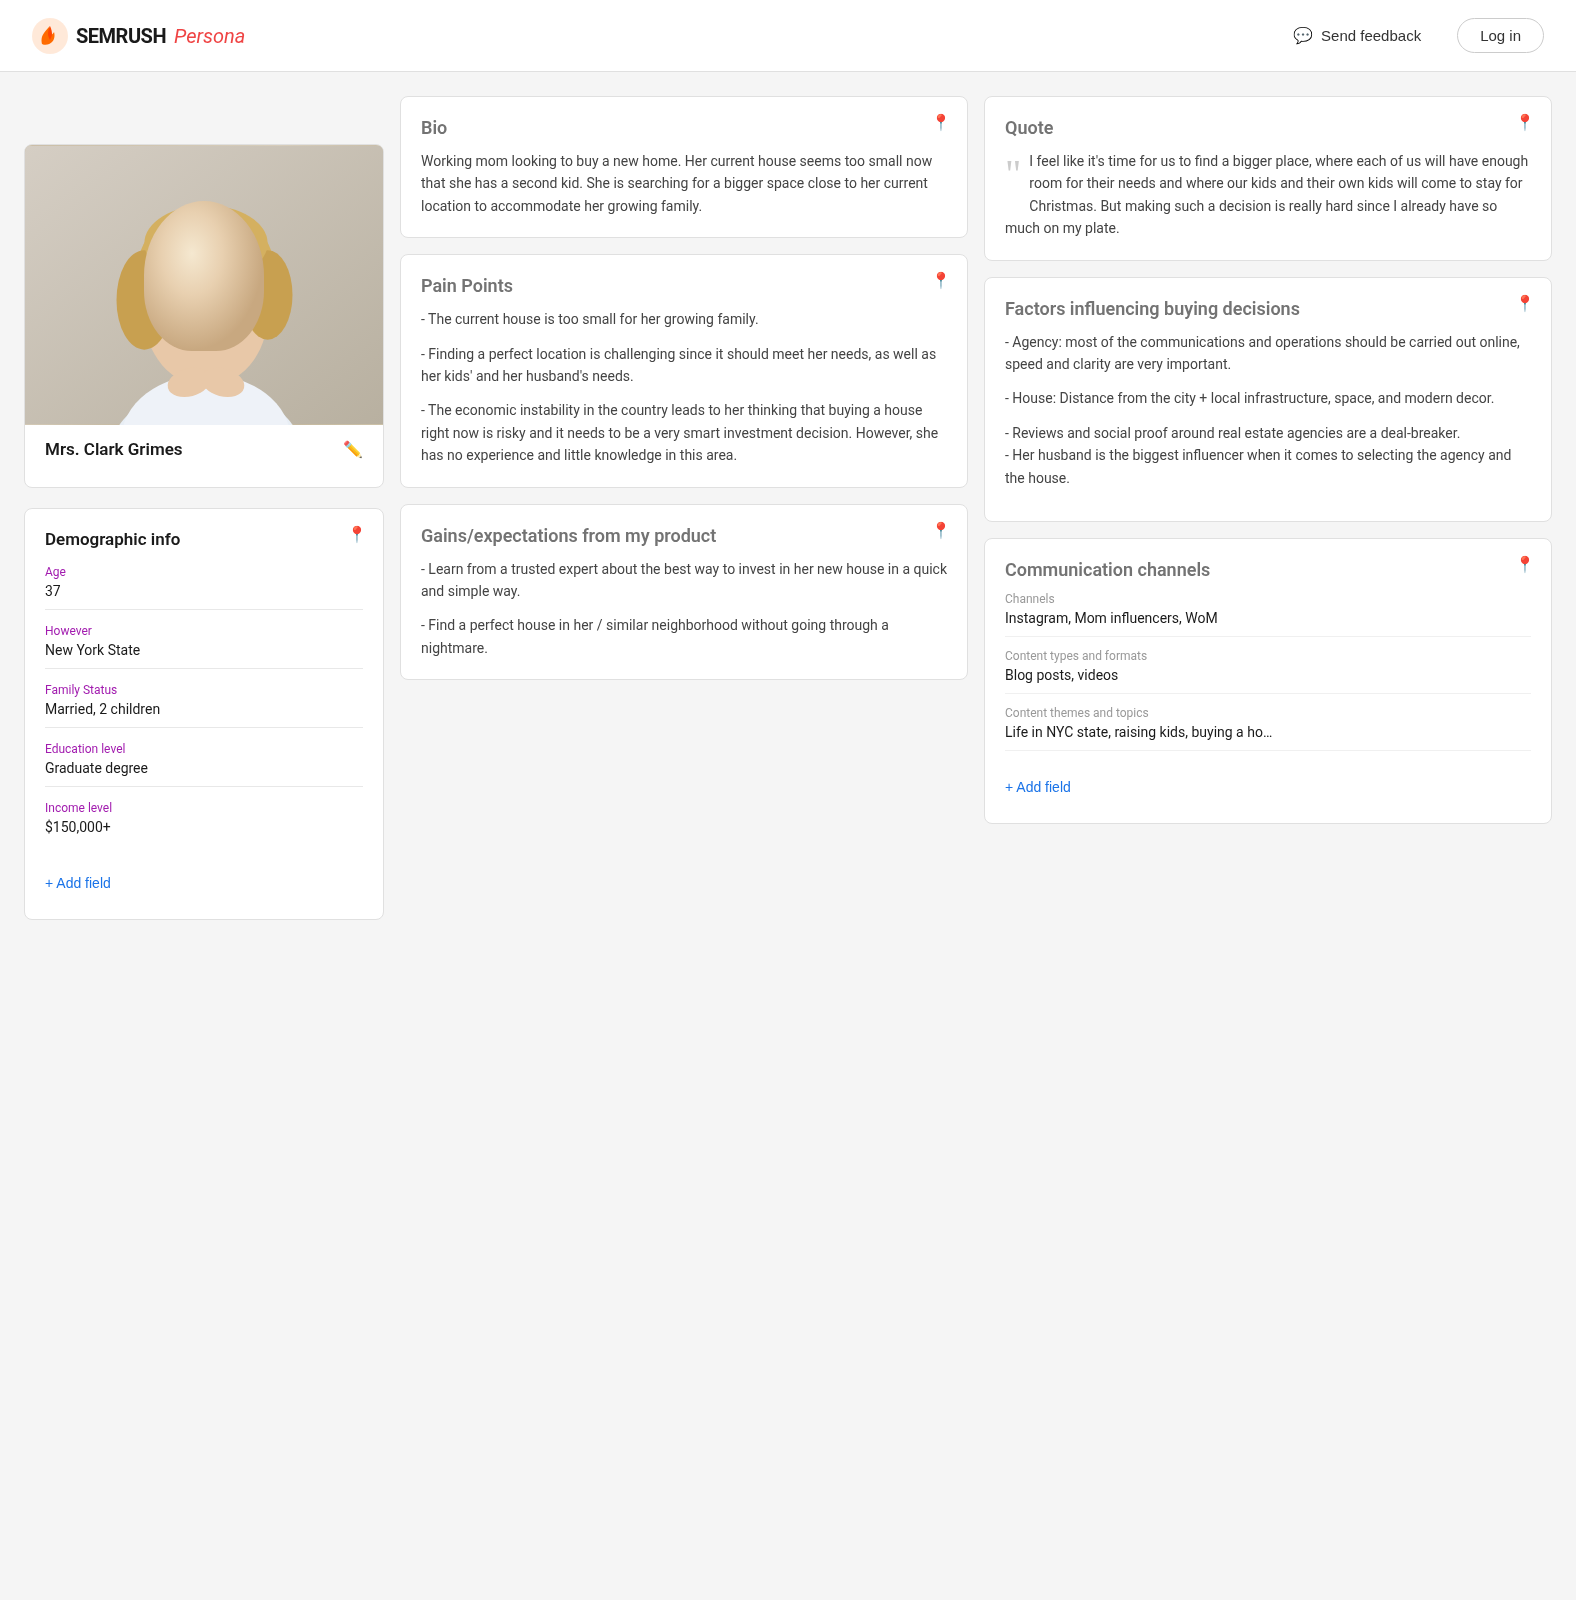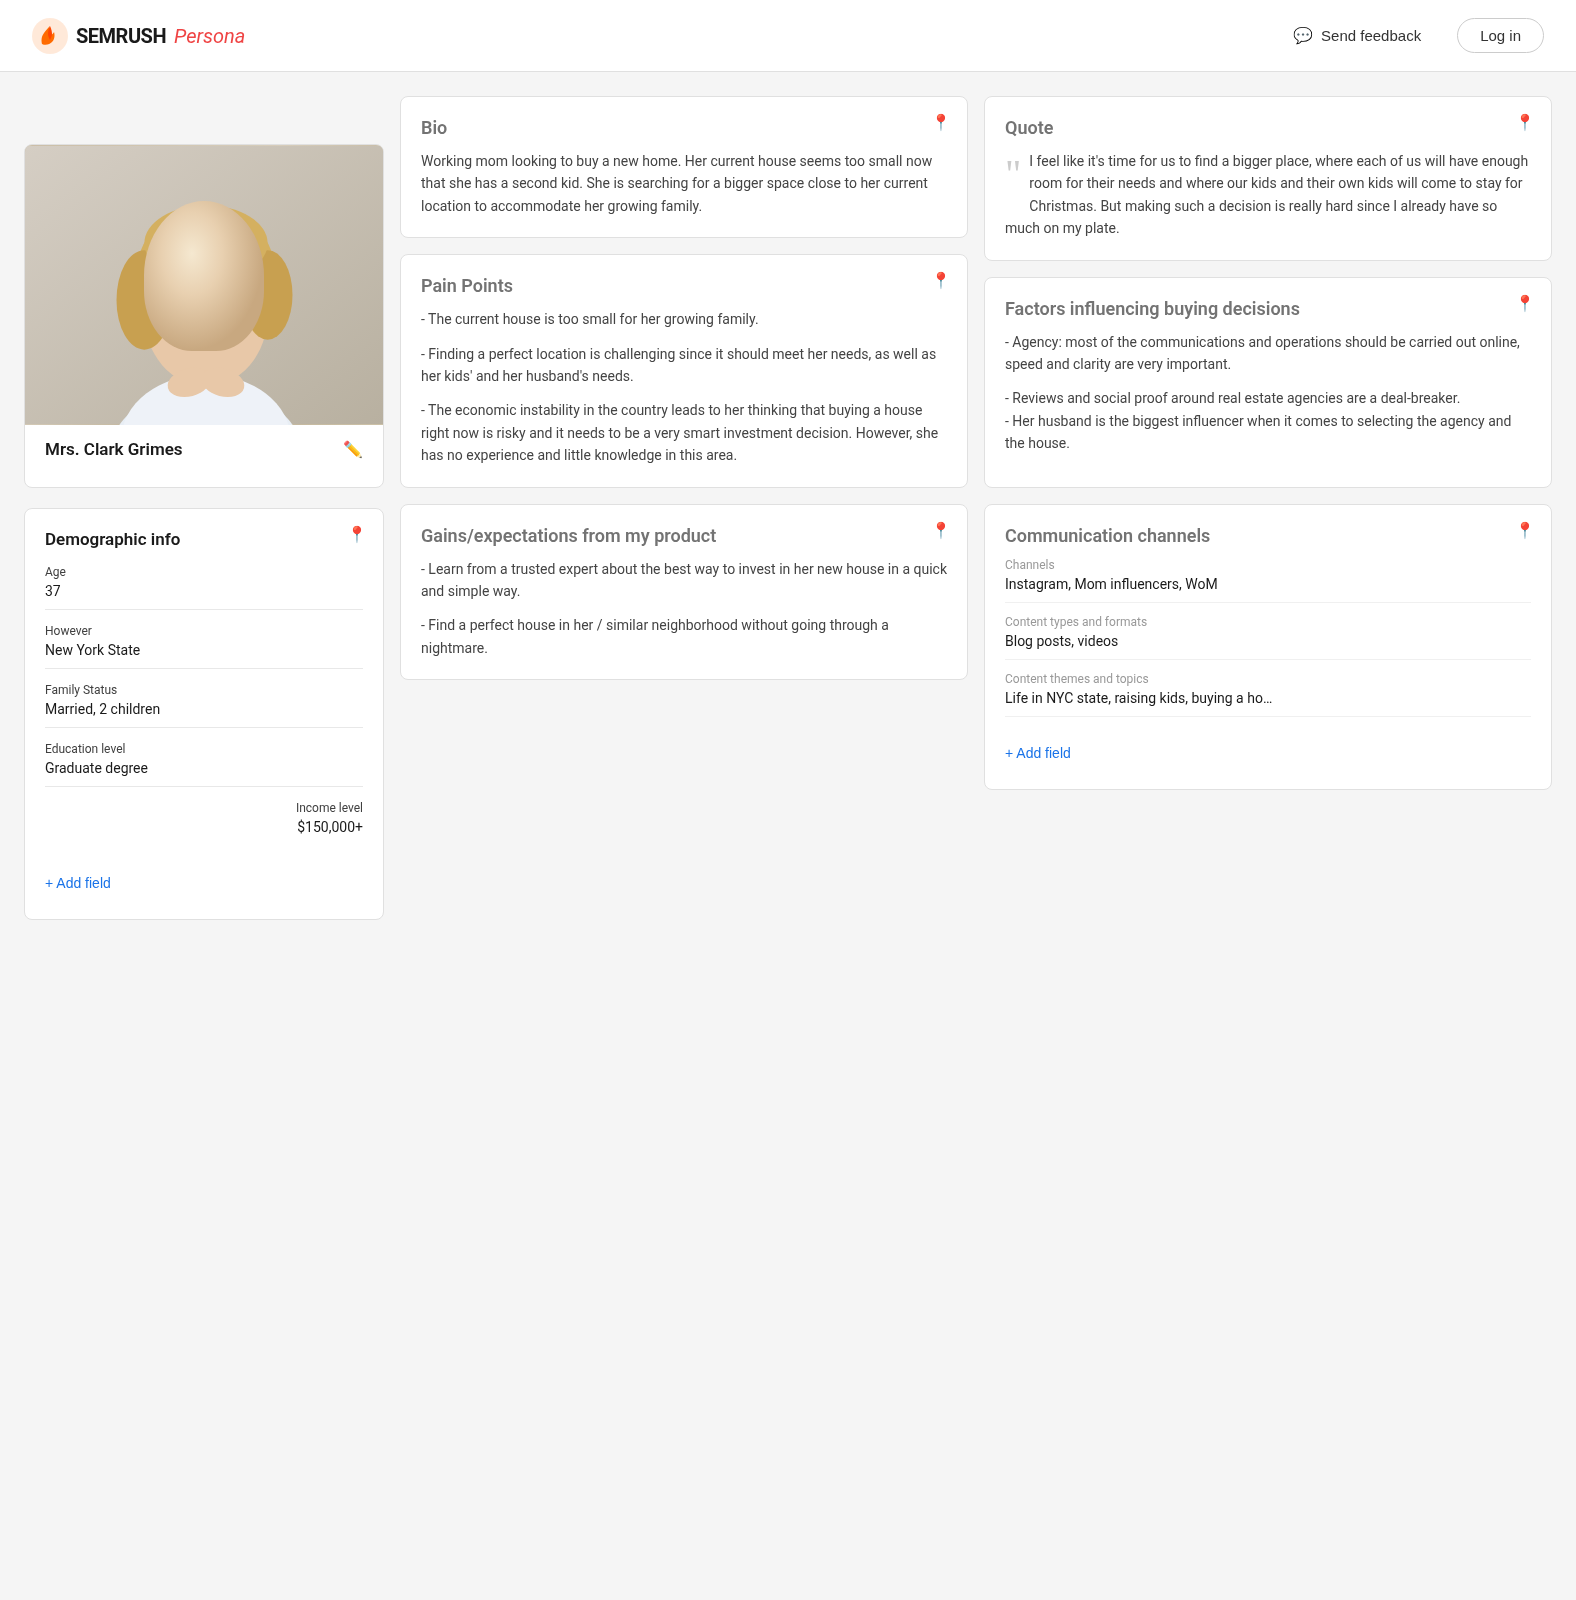--- a/index.html
+++ b/index.html
@@ -165,25 +165,24 @@
       margin-bottom: 16px;
       color: #1a1a1a;
     }
     .demo-field {
       margin-bottom: 14px;
       border-bottom: 1px solid #e8e8e8;
       padding-bottom: 10px;
     }
     .demo-field:last-of-type {
       border-bottom: none;
-      text-align: right;
     }
     .demo-label {
       font-size: 12px;
-      color: #404040;
+      color: #a21caf;
       margin-bottom: 4px;
     }
     .demo-value {
       font-size: 14px;
       color: #1a1a1a;
     }
     .add-field-btn {
       background: none;
       border: none;
       color: #1a73e8;
@@ -389,20 +388,21 @@
         <span class="quote-mark">"</span>
         <span class="quote-text">I feel like it's time for us to find a bigger place, where each of us will have enough room for their needs and where our kids and their own kids will come to stay for Christmas. But making such a decision is really hard since I already have so much on my plate.</span>
       </div>
     </div>
 
     <div class="card">
       <span class="pin-icon">📍</span>
       <div class="card-title">Factors influencing buying decisions</div>
       <div class="card-text">
         <div style="margin-bottom:12px;">- Agency: most of the communications and operations should be carried out online, speed and clarity are very important.</div>
+        <div style="margin-bottom:12px;">- House: Distance from the city + local infrastructure, space, and modern decor.</div>
         <div>- Reviews and social proof around real estate agencies are a deal-breaker.</div>
         <div style="margin-bottom:12px;">- Her husband is the biggest influencer when it comes to selecting the agency and the house.</div>
       </div>
     </div>
 
     <div class="card">
       <span class="pin-icon">📍</span>
       <div class="card-title">Communication channels</div>
 
       <div class="channel-field">

